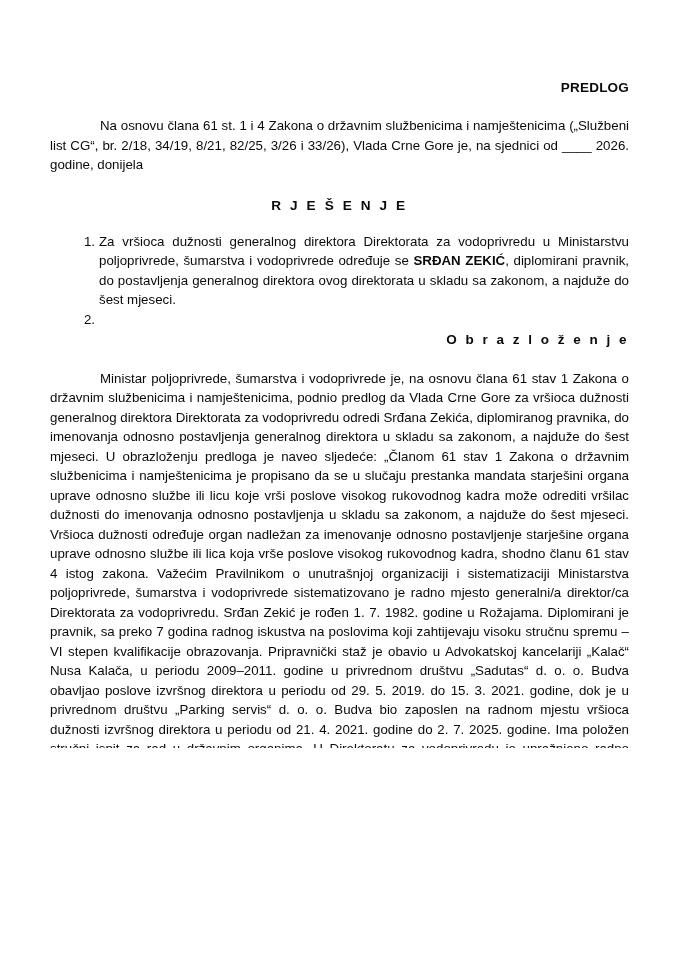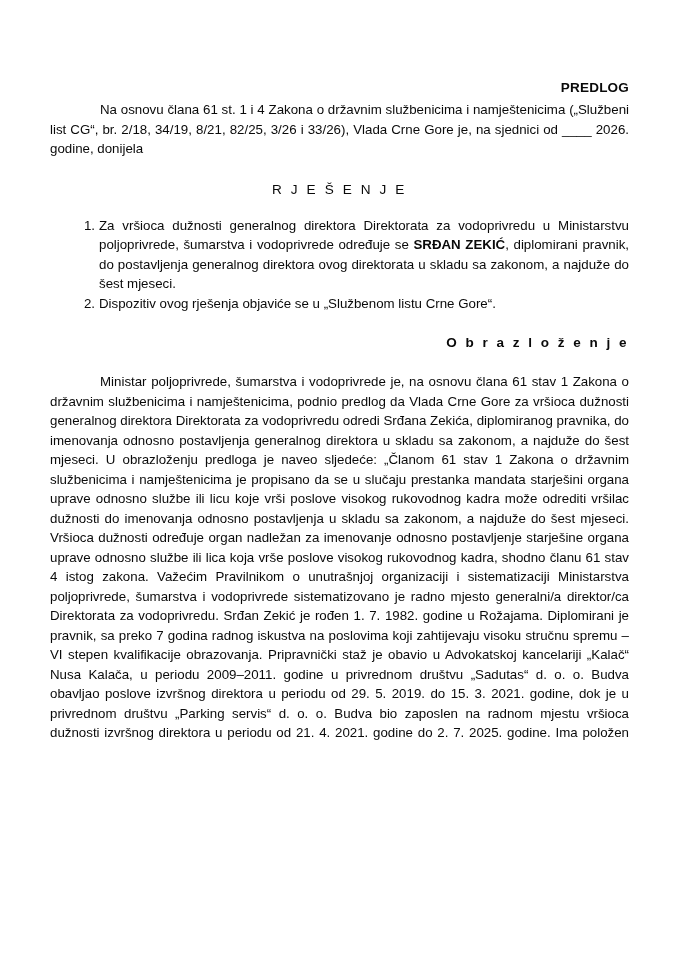--- a/index.html
+++ b/index.html
@@ -29,36 +29,36 @@
     padding-top: 80px;
     text-align: right;
     font-size: 13.5px;
     font-weight: bold;
     letter-spacing: 0.2px;
     line-height: 16px;
   }
 
   
   .intro {
-    margin: 4px 0 0 0;
+    margin: 20px 0 0 0;
     font-size: 13.3px;
     line-height: 19.5px;
     text-align: justify;
     text-indent: 50px;
     hyphens: none;
   }
 
   
   .heading-block {
     margin: 21px 0 0 0;
     text-align: center;
   }
   .heading-rjesenje {
     font-size: 13.6px;
-    font-weight: normal;
+    font-weight: bold;
     letter-spacing: 2.6px;
     line-height: 19px;
     margin: 0;
   }
   .heading-sub {
     margin: 0;
     font-size: 13.3px;
     font-weight: bold;
     line-height: 16.5px;
     letter-spacing: 0.1px;
@@ -127,21 +127,21 @@
     <p class="heading-rjesenje">R J E Š E N J E</p>
     <p class="heading-sub">
     </p>
   </div>
 
   <ol class="disp-list">
     <li>
       <span class="num">1.</span><span>Za vršioca dužnosti generalnog direktora Direktorata za vodoprivredu u Ministarstvu poljoprivrede, šumarstva i vodoprivrede određuje se </span><b>SRĐAN ZEKIĆ</b><span>, diplomirani pravnik, do postavljenja generalnog direktora ovog direktorata u skladu sa zakonom, a najduže do šest mjeseci.</span>
     </li>
     <li>
-      <span class="num">2.</span><span>Dispozitiv ovog rješenja objaviće se u „Službenom listu Crne Gore“.</span>
+      <span class="num">2.</span>
     </li>
   </ol>
 
   <p class="obrazlozenje">O b r a z l o ž e n j e</p>
 
   <p class="body-text">Ministar poljoprivrede, šumarstva i vodoprivrede je, na osnovu člana 61 stav 1 Zakona o državnim službenicima i namještenicima, podnio predlog da Vlada Crne Gore za vršioca dužnosti generalnog direktora Direktorata za vodoprivredu odredi Srđana Zekića, diplomiranog pravnika, do imenovanja odnosno postavljenja generalnog direktora u skladu sa zakonom, a najduže do šest mjeseci. U obrazloženju predloga je naveo sljedeće: „Članom 61 stav 1 Zakona o državnim službenicima i namještenicima je propisano da se u slučaju prestanka mandata starješini organa uprave odnosno službe ili licu koje vrši poslove visokog rukovodnog kadra može odrediti vršilac dužnosti do imenovanja odnosno postavljenja u skladu sa zakonom, a najduže do šest mjeseci. Vršioca dužnosti određuje organ nadležan za imenovanje odnosno postavljenje starješine organa uprave odnosno službe ili lica koja vrše poslove visokog rukovodnog kadra, shodno članu 61 stav 4 istog zakona. Važećim Pravilnikom o unutrašnjoj organizaciji i sistematizaciji Ministarstva poljoprivrede, šumarstva i vodoprivrede sistematizovano je radno mjesto generalni/a direktor/ca Direktorata za vodoprivredu. Srđan Zekić je rođen 1. 7. 1982. godine u Rožajama. Diplomirani je pravnik, sa preko 7 godina radnog iskustva na poslovima koji zahtijevaju visoku stručnu spremu – VI stepen kvalifikacije obrazovanja. Pripravnički staž je obavio u Advokatskoj kancelariji „Kalač“ Nusa Kalača, u periodu 2009–2011. godine u privrednom društvu „Sadutas“ d. o. o. Budva obavljao poslove izvršnog direktora u periodu od 29. 5. 2019. do 15. 3. 2021. godine, dok je u privrednom društvu „Parking servis“ d. o. o. Budva bio zaposlen na radnom mjestu vršioca dužnosti izvršnog direktora u periodu od 21. 4. 2021. godine do 2. 7. 2025. godine. Ima položen stručni ispit za rad u državnim organima. U Direktoratu za vodoprivredu je upražnjeno radno mjesto generalnog direktora nakon što je na to radno mjesto podnio ostavku Željko Furtula, kome je utvrđen prestanak mandata Rješenjem Vlade Crne Gore br. 11-104/25-3925/3 od 20. 11. 2025. godine. Naime, kako bi se obezbijedio kontinuitet u obavljanju poslova generalnog direktora Direktorata za vodoprivredu, čija je nadležnost da predstavlja, rukovodi i koordinira rad unutrašnjih organizacionih jedinica te cijeneći značaj poslova koji se obavljaju u okviru navedene uprave, neophodno je odrediti vršioca dužnosti do imenovanja odnosno postavljenja generalnog direktora u skladu sa zakonom, a najduže do 6 mjeseci. Zbog svega navedenog, predlažem da se Srđan Zekić, diplomirani pravnik, koji ispunjava propisane uslove, odredi za vršioca dužnosti generalnog direktora Direktorata za vodoprivredu do imenovanja odnosno postavljenja generalnog direktora u skladu sa zakonom, a najduže do 6 mjeseci.“</p>
 
 </div>
 
 </body></html>

